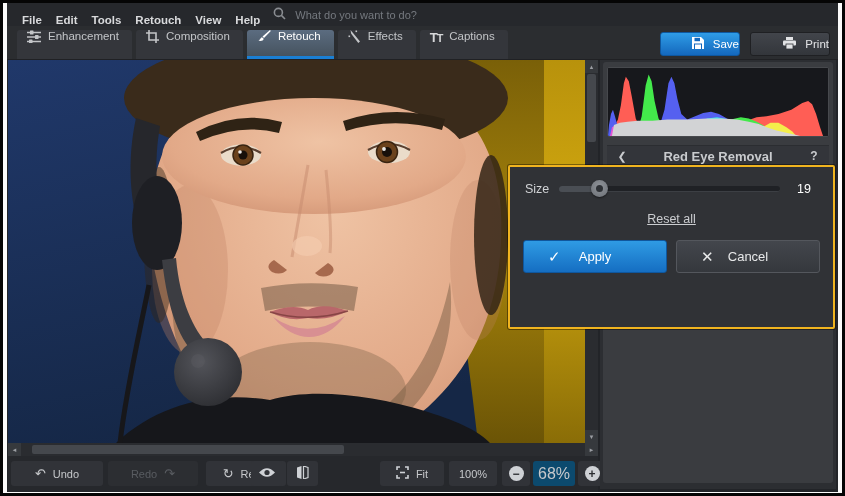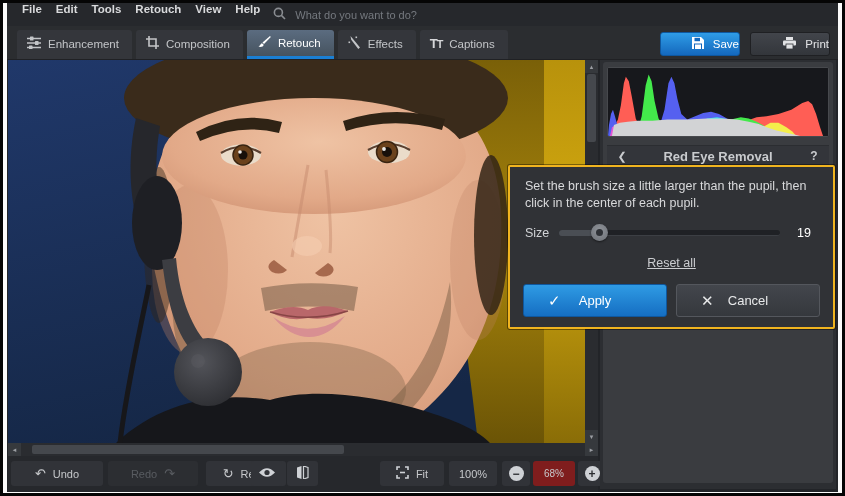--- a/index.html
+++ b/index.html
@@ -4,32 +4,32 @@
 <style>
   html,body{margin:0;padding:0;background:#111;font-family:"Liberation Sans",sans-serif;}
   *{box-sizing:border-box;}
   #app{position:relative;width:845px;height:496px;background:#050505;}
   #frame{position:absolute;left:3px;top:3px;right:3px;bottom:3px;background:#f4f4f4;
          border-left:4px solid #fbfbfb;border-right:4px solid #fbfbfb;border-bottom:4px solid #fbfbfb;}
   #content{position:relative;width:831px;height:489px;background:#26282c;overflow:hidden;}
 
   
   .menubar{position:absolute;left:0;top:0;width:831px;height:23px;background:#26282c;
-           display:flex;align-items:flex-start;padding-left:8px;}
+           display:flex;align-items:flex-end;padding-left:8px;}
   .menu-item{color:#d9dadc;font-size:11.5px;font-weight:bold;padding:0 7px;cursor:pointer;}
   .searchbox{display:flex;align-items:center;margin-left:6px;flex:1;height:100%;}
   .searchbox svg{flex:0 0 auto;}
   .search-input{background:transparent;border:none;outline:none;color:#d2d3d5;
                 font-size:11px;margin-left:7px;width:300px;font-family:"Liberation Sans",sans-serif;}
   .search-input::placeholder{color:#75797f;}
 
   
   .tabbar{position:absolute;left:0;top:23px;width:831px;height:34px;background:#2b2d30;
           display:flex;align-items:flex-end;padding-left:8px;border-bottom:1px solid #202124;}
-  .tab{display:flex;align-items:center;gap:7px;height:29px;margin:0 2px;padding:0 13px 2px 10px;
+  .tab{display:flex;gap:7px;height:29px;margin:0 2px;padding:0 13px 2px 10px;
        background:#34363b;border-radius:3px 3px 0 0;color:#c3c5c8;font-size:11.5px;cursor:pointer;}
   .tab svg{flex:0 0 auto;}
   .tab.active{background:linear-gradient(#5b6c80,#46535f);color:#fff;
               border-bottom:3px solid #1a7fd4;padding-bottom:0;}
   .tt-icon{font-weight:bold;color:#d6d7d9;font-size:13px;letter-spacing:-1px;}
   .action-btns{margin-left:auto;display:flex;gap:10px;align-items:center;height:100%;padding-right:8px;padding-bottom:3px;align-items:center;}
   .act-btn{width:80px;height:24px;border-radius:3px;display:flex;align-items:center;justify-content:flex-end;
            gap:9px;font-size:11.5px;color:#fff;cursor:pointer;margin-top:6px;}
   .act-btn.save{background:linear-gradient(#2f9ce6,#1468bd);border:1px solid #0f579e;}
   .act-btn.print{background:linear-gradient(#42454b,#33363b);border:1px solid #1f2023;color:#e2e3e5;}
@@ -51,22 +51,22 @@
   .hthumb{position:absolute;left:24px;top:2px;width:312px;height:9px;background:#45484d;border-radius:2px;cursor:pointer;}
 
   
   .bottombar{position:absolute;left:1px;top:396px;width:590px;height:36px;background:#26282c;}
   .bbtn{position:absolute;top:5px;height:25px;background:#313338;border-radius:3px;color:#c6c8cb;
         display:flex;align-items:center;justify-content:center;gap:7px;font-size:11px;cursor:pointer;}
   .bbtn .glyph{font-size:13px;line-height:1;}
   .bbtn.disabled{color:#595c61;background:#2c2e32;cursor:default;}
   .circle-glyph{width:15px;height:15px;border-radius:50%;background:#cfd2d6;color:#2a2c30;
                 display:flex;align-items:center;justify-content:center;font-size:12px;font-weight:bold;line-height:1;}
-  .zoom-display{position:absolute;top:5px;height:25px;background:#7f1d1d;border-radius:3px;color:#c6c8cb;
-                display:flex;align-items:center;justify-content:center;font-size:10px;}
+  .zoom-display{position:absolute;top:5px;height:25px;background:#0c4a6e;border-radius:3px;color:#c6c8cb;
+                display:flex;align-items:center;justify-content:center;font-size:16px;}
 
   
   .sidebar{position:absolute;left:593px;top:0;width:236px;height:429px;background:#2c2e32;padding:2px 3px 6px 3px;}
   .side-panel{width:100%;height:100%;background:#3a3c40;border-radius:3px;padding:5px 4px;}
   .hist-box{height:70px;background:#17181c;border:1px solid #47494d;border-radius:2px;overflow:hidden;}
   .hist-box svg{display:block;width:100%;height:100%;}
   .panel-header{height:22px;margin-top:8px;background:#33353a;border-top:1px solid #2b2d31;border-bottom:1px solid #2b2d31;
                 display:flex;align-items:center;color:#c9cbce;}
   .ph-back{width:30px;text-align:center;font-size:11px;cursor:pointer;}
   .ph-title{flex:1;text-align:center;font-size:13px;font-weight:bold;}
@@ -370,21 +370,20 @@
         </div>
         <div class="panel-header">
           <span class="ph-back">❮</span>
           <span class="ph-title">Red Eye Removal</span>
           <span class="ph-help">?</span>
         </div>
       </div>
     </div>
 
     <div class="toolpanel">
-      <div class="instruction">Set the brush size a little larger than the pupil, then click in the center of each pupil.</div>
       <div class="size-row">
         <span class="size-label">Size</span>
         <div class="slider">
           <div class="slider-track"></div>
           <div class="slider-fill" style="width: 18%;"></div>
           <div class="slider-handle" style="left: calc(18% - 8px);"></div>
         </div>
         <span class="size-value">19</span>
       </div>
       <div class="reset-all-row">

